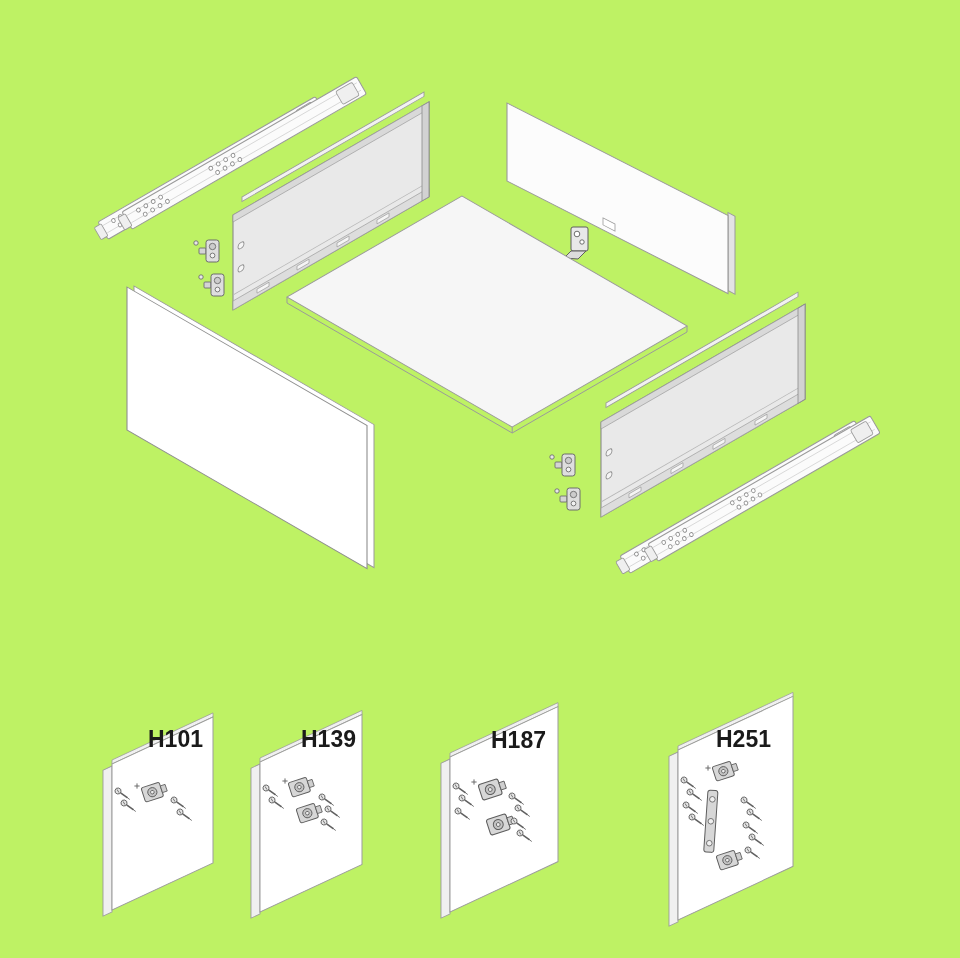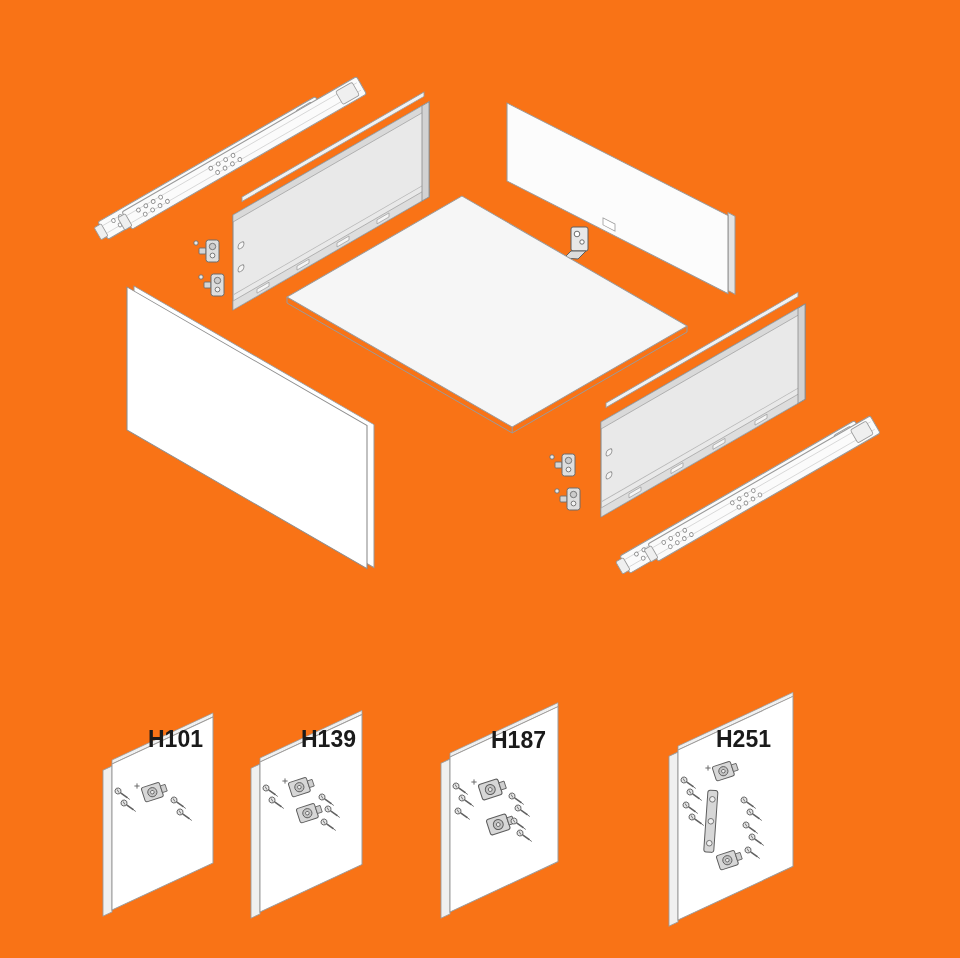--- a/index.html
+++ b/index.html
@@ -1,17 +1,17 @@
 <!DOCTYPE html>
 <html><head>
 <meta charset="utf-8">
 <style>
   html,body{margin:0;padding:0;background:#ffffff;}
   .stage{
-    position:relative;width:960px;height:958px;background:#f97316;overflow:hidden;
+    position:relative;width:960px;height:958px;background:#bef264;overflow:hidden;
     font-family:"Liberation Sans",sans-serif;
   }
   .stage svg{position:absolute;left:0;top:0;}
   text{font-family:"Liberation Sans",sans-serif;}
 </style>
 </head>
 <body>
 
 <div class="stage">
 <svg width="960" height="958" viewBox="0 0 960 958">

